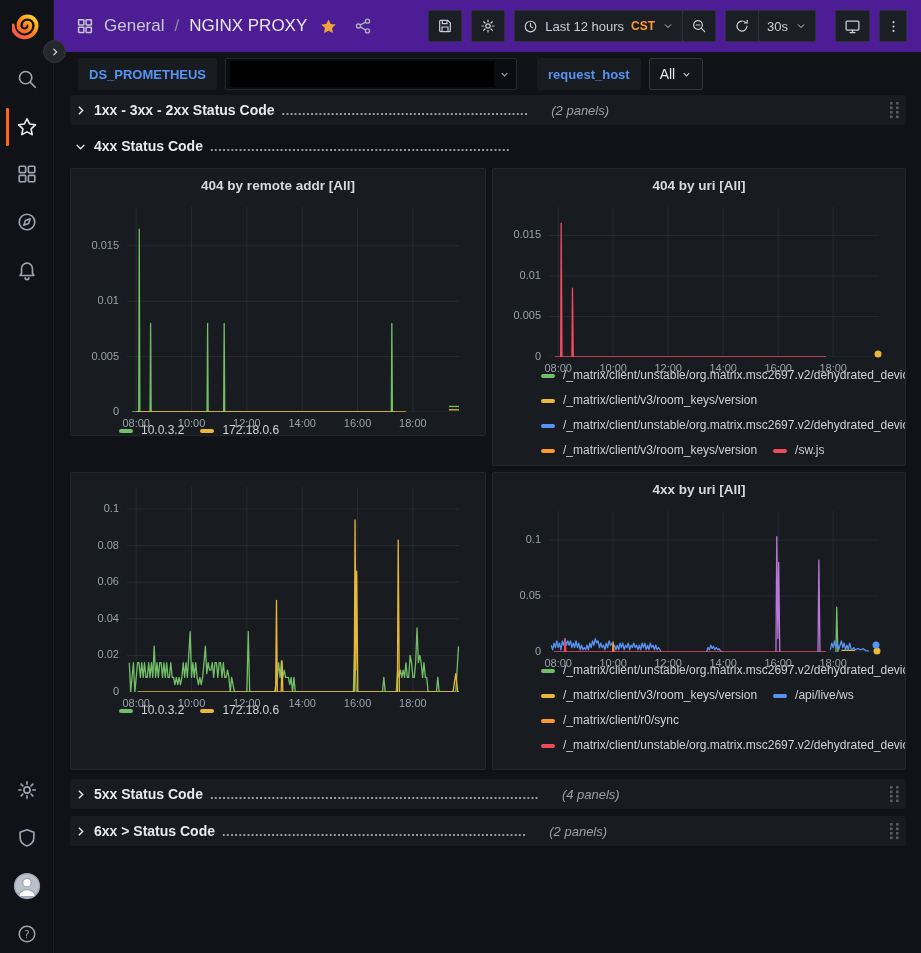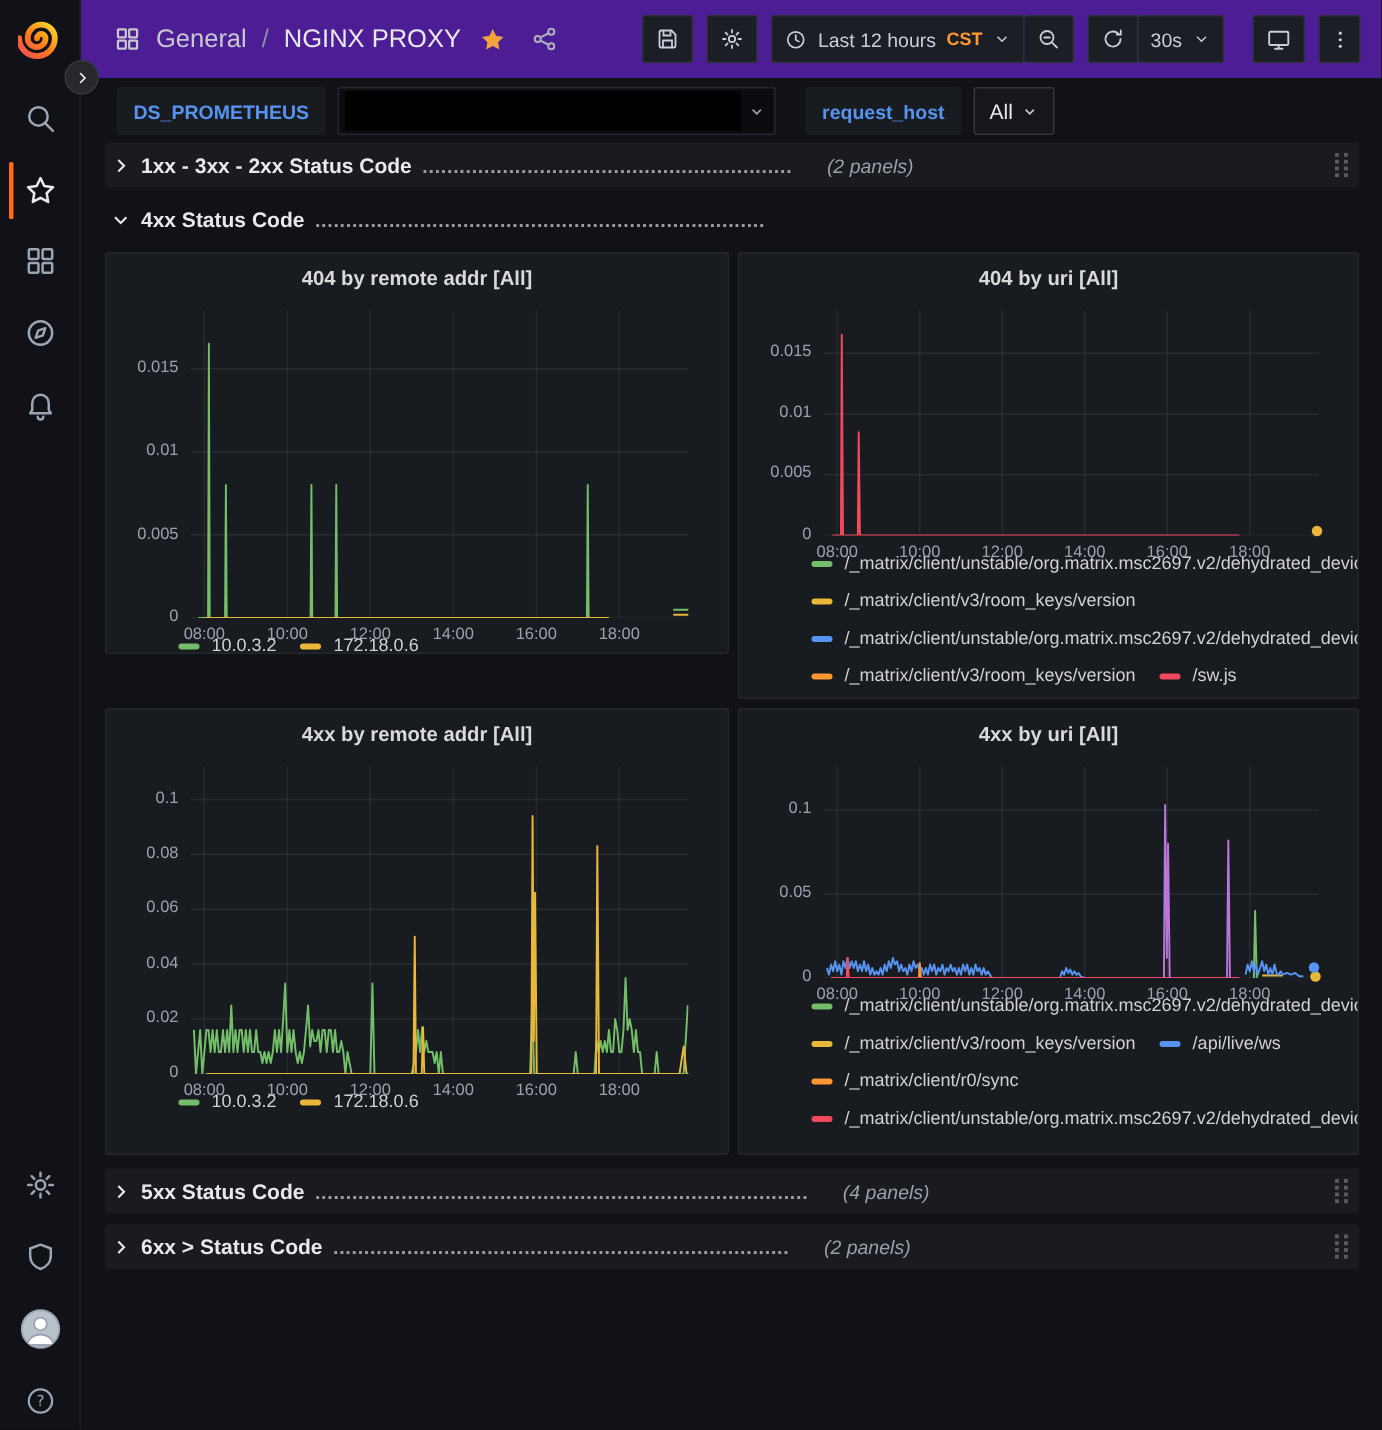--- a/index.html
+++ b/index.html
@@ -459,21 +459,20 @@
         <span class="legend-swatch" style="background: rgb(255, 152, 48);"></span>
         <span class="legend-label">/_matrix/client/v3/room_keys/version</span>
       </div>
       <div class="legend-item">
         <span class="legend-swatch" style="background: rgb(242, 73, 92);"></span>
         <span class="legend-label">/sw.js</span>
       </div>
     </div>
 </div>
 <div class="panel" style="left:70px; top:472px; width:416px; height:298px;">
-  <div class="panel-title">4xx by remote addr [All]</div>
   <div class="plot-wrap" style="height: 205px;">
       <svg class="plot-svg" viewBox="0 0 1000 1000" preserveAspectRatio="none">
         <line x1="0" y1="107.1428571428571" x2="1000" y2="107.1428571428571" stroke="rgba(204,204,220,0.09)" vector-effect="non-scaling-stroke"></line>
         <line x1="0" y1="285.7142857142857" x2="1000" y2="285.7142857142857" stroke="rgba(204,204,220,0.09)" vector-effect="non-scaling-stroke"></line>
         <line x1="0" y1="464.2857142857143" x2="1000" y2="464.2857142857143" stroke="rgba(204,204,220,0.09)" vector-effect="non-scaling-stroke"></line>
         <line x1="0" y1="642.8571428571428" x2="1000" y2="642.8571428571428" stroke="rgba(204,204,220,0.09)" vector-effect="non-scaling-stroke"></line>
         <line x1="0" y1="821.4285714285714" x2="1000" y2="821.4285714285714" stroke="rgba(204,204,220,0.09)" vector-effect="non-scaling-stroke"></line>
         <line x1="0" y1="1000" x2="1000" y2="1000" stroke="rgba(204,204,220,0.09)" vector-effect="non-scaling-stroke"></line>
         <line x1="27.75000000000001" y1="0" x2="27.75000000000001" y2="1000" stroke="rgba(204,204,220,0.09)" vector-effect="non-scaling-stroke"></line>
         <line x1="194.41666666666666" y1="0" x2="194.41666666666666" y2="1000" stroke="rgba(204,204,220,0.09)" vector-effect="non-scaling-stroke"></line>

